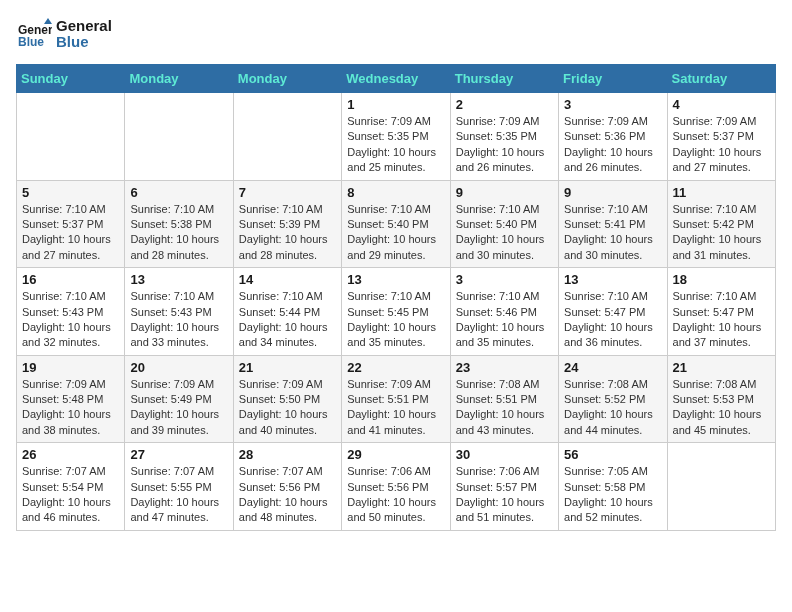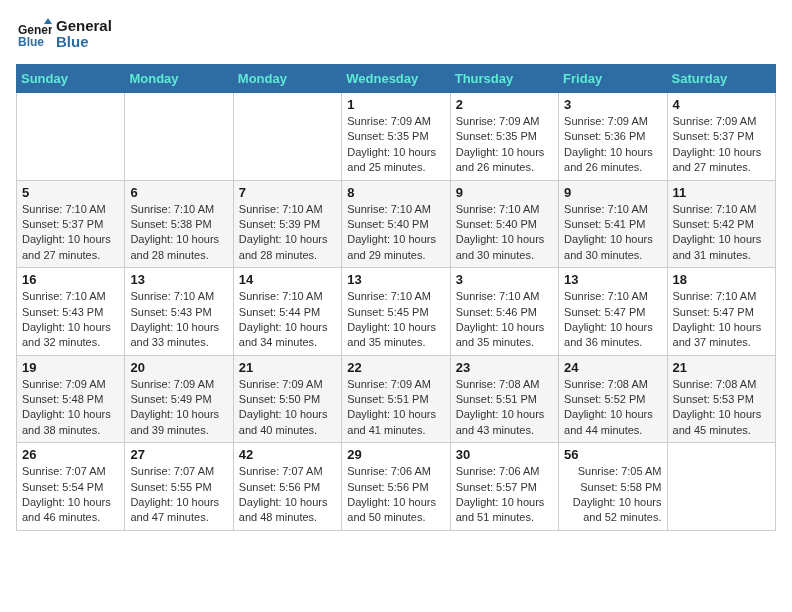--- a/index.html
+++ b/index.html
@@ -305,21 +305,21 @@
 and 46 minutes.</div>
         </td>
         <td>
           <span class="day-num">27</span>
           <div class="day-info" style="white-space: pre-line;">Sunrise: 7:07 AM
 Sunset: 5:55 PM
 Daylight: 10 hours
 and 47 minutes.</div>
         </td>
         <td>
-          <span class="day-num">42</span>
+          <span class="day-num">28</span>
           <div class="day-info" style="white-space: pre-line;">Sunrise: 7:07 AM
 Sunset: 5:56 PM
 Daylight: 10 hours
 and 48 minutes.</div>
         </td>
         <td>
           <span class="day-num">29</span>
           <div class="day-info" style="white-space: pre-line;">Sunrise: 7:06 AM
 Sunset: 5:56 PM
 Daylight: 10 hours
@@ -327,21 +327,21 @@
         </td>
         <td>
           <span class="day-num">30</span>
           <div class="day-info" style="white-space: pre-line;">Sunrise: 7:06 AM
 Sunset: 5:57 PM
 Daylight: 10 hours
 and 51 minutes.</div>
         </td>
         <td>
           <span class="day-num">56</span>
-          <div class="day-info" style="white-space: pre-line; text-align: right;">Sunrise: 7:05 AM
+          <div class="day-info" style="white-space: pre-line;">Sunrise: 7:05 AM
 Sunset: 5:58 PM
 Daylight: 10 hours
 and 52 minutes.</div>
         </td>
         <td class="empty-cell"></td>
       </tr>
     </tbody>
 </table>
 
 </body></html>

